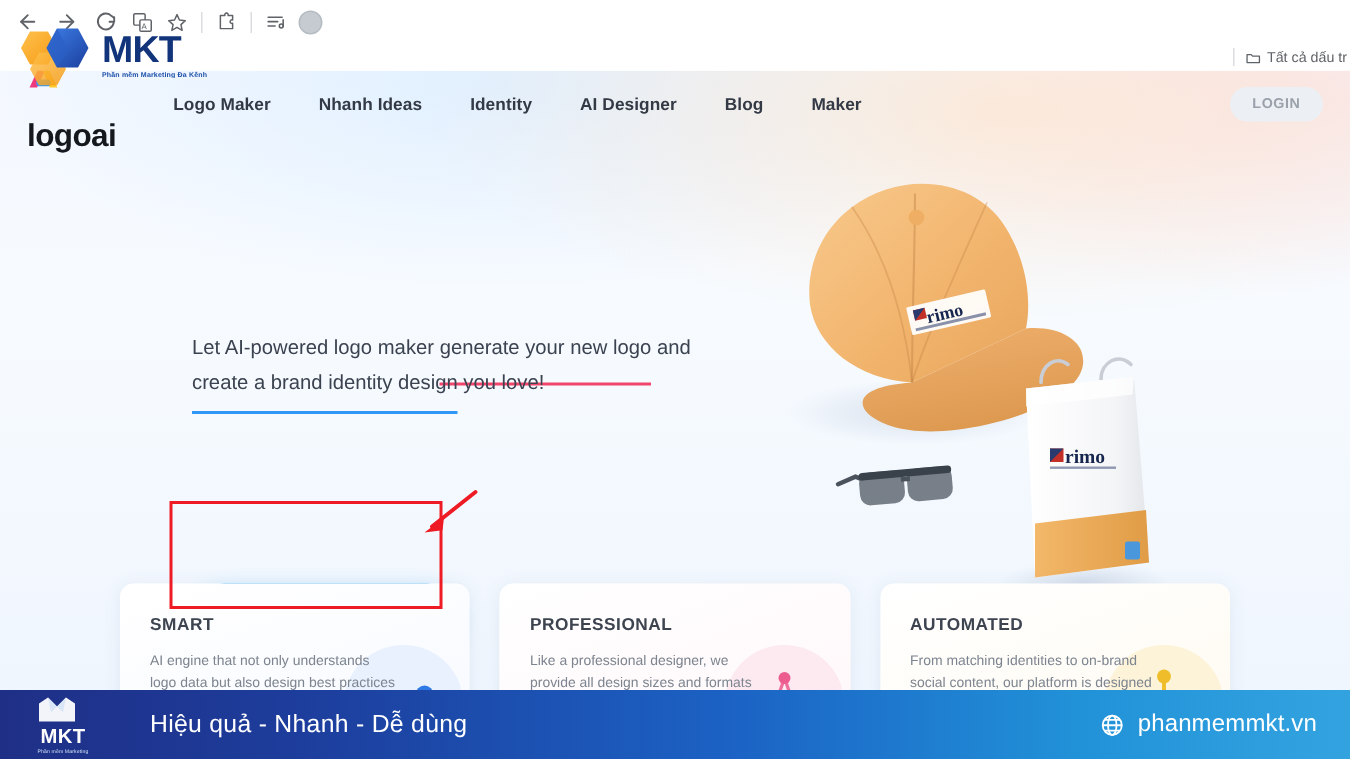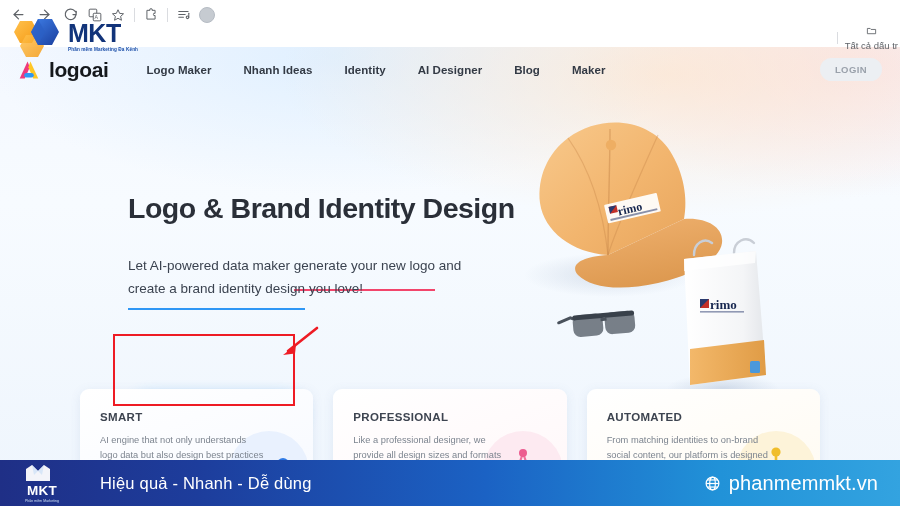--- a/index.html
+++ b/index.html
@@ -48,40 +48,40 @@
     background: #c6cbd1; border: 1px solid #b6bcc4;
   }
 
   
   .bookmarks {
     position: absolute; top: 29px; left: 0; width: 900px; height: 18px;
     background: #ffffff; display: flex; align-items: center; justify-content: flex-end;
     padding-right: 2px;
   }
   .bm-sep { width: 1px; height: 12px; background: #dadce0; margin-right: 7px; }
-  .bm-item { display: flex; align-items: center; gap: 4px; color: #5f6368; flex-direction: column; }
+  .bm-item { display: flex; align-items: center; gap: 4px; color: #5f6368; }
   .bm-label { font-size: 9.5px; color: #5f6368; white-space: nowrap; }
 
   
   .page {
     position: absolute; top: 47px; left: 0; width: 900px; height: 459px;
     overflow: hidden;
     background:
       radial-gradient(620px 230px at 74% 6%, rgba(255,226,196,.58), rgba(255,226,196,0) 62%),
       radial-gradient(520px 210px at 37% 2%, rgba(206,232,255,.52), rgba(206,232,255,0) 66%),
       radial-gradient(430px 200px at 95% 4%, rgba(255,205,205,.40), rgba(255,205,205,0) 66%),
       linear-gradient(180deg, #f4f8ff 0%, #f7fbff 34%, #eef5fd 100%);
   }
 
   
   .site-header {
     position: relative; height: 46px; display: flex; align-items: center;
     padding: 0 18px;
   }
-  .brand { display: flex; align-items: center; gap: 4px; margin-right: 22px; }
+  .brand { display: flex; gap: 15px; margin-right: 22px; flex-direction: column; }
   .brand-text {
     font-size: 21px; font-weight: 700; color: #15181c; letter-spacing: -.4px;
   }
   .mainnav { display: flex; align-items: center; gap: 0; }
   .navlink {
     font-size: 11.5px; font-weight: 600; color: #333a45;
     padding: 6px 16px; white-space: nowrap; letter-spacing: .05px;
   }
   .login-btn {
     position: absolute; right: 18px; top: 11px;
@@ -184,21 +184,21 @@
   .banner-logo-sub {
     font-size: 3.4px; color: #cfe0f5; letter-spacing: .1px; margin-top: 1.5px;
   }
   .banner-slogan {
     font-size: 16.5px; color: #ffffff; font-weight: 500; letter-spacing: .2px; margin-left: 20px;
   }
   .banner-right {
     margin-left: auto; display: flex; align-items: center; gap: 8px;
   }
   .banner-site {
-    font-size: 20px; color: #ffffff; font-weight: 500; letter-spacing: .1px;
+    font-size: 16px; color: #ffffff; font-weight: 500; letter-spacing: .1px;
   }
 </style>
 </head>
 <body>
 
 <div class="screen">
 
   <div class="chrome">
 
     <div class="toolbar">
@@ -288,23 +288,22 @@
         <span class="navlink">Blog</span>
         <span class="navlink">Maker</span>
       </nav>
 
       <div class="login-btn">LOGIN</div>
     </div>
 
     <div class="hero">
 
       <div class="hero-copy">
-        <h1 class="hero-title">Logo &amp; Brand Identity Design</h1>
         <p class="hero-sub">
-          <span>Let AI-powered data maker </span><span class="u-pink">generate your new logo</span><span> and</span>
+          <span>Let AI-powered logo maker </span><span class="u-pink">generate your new logo</span><span> and</span>
           <span class="u-blue">create a brand identity design</span><span> you love!</span>
         </p>
       </div>
 
       <div class="cta-wrap">
         <div class="cta-btn">
           <span>Let's make a logo</span>
           <span class="cta-arrow">➤</span>
         </div>
       </div>

